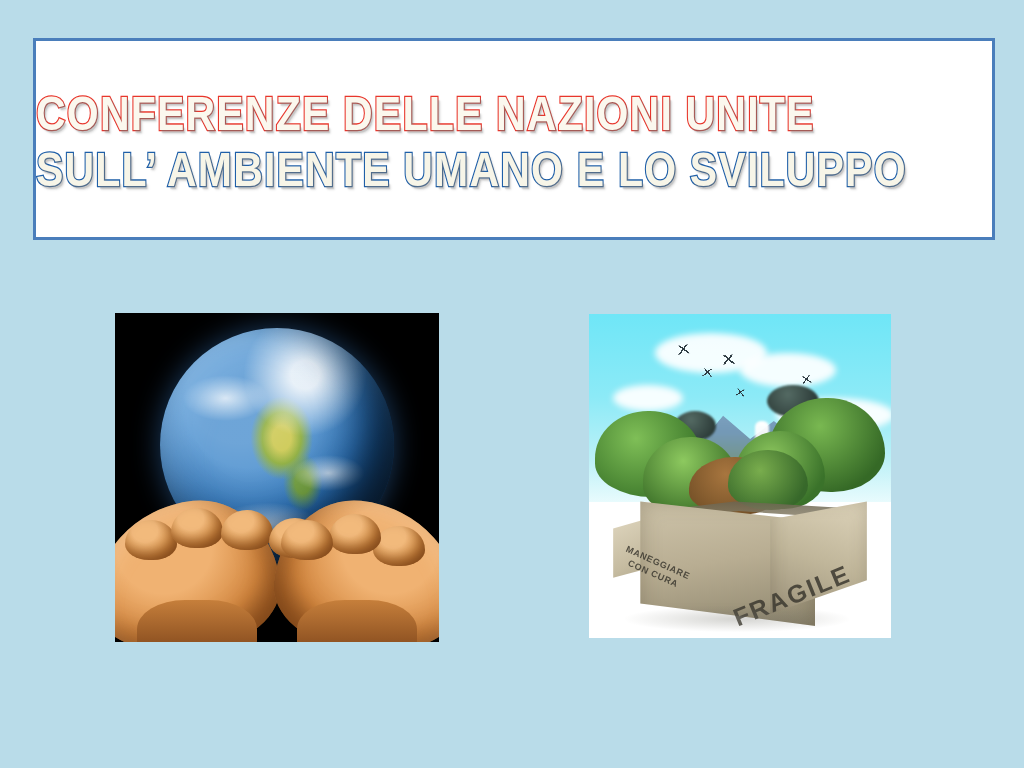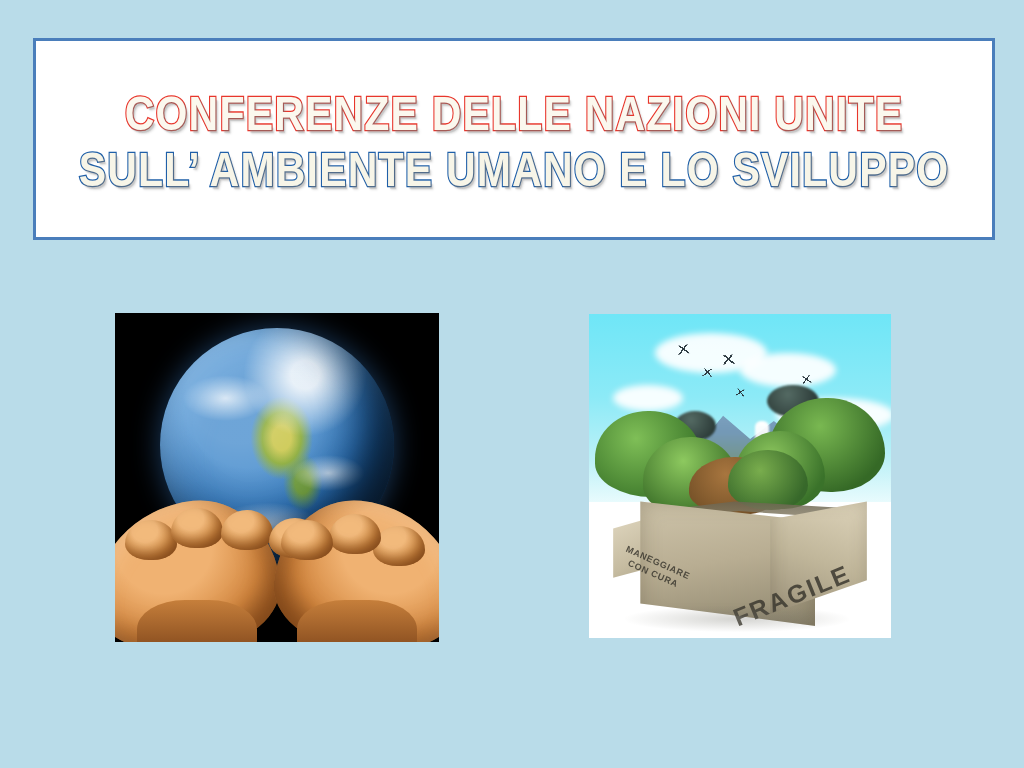--- a/index.html
+++ b/index.html
@@ -31,21 +31,21 @@
     box-sizing: border-box;
   }
   #title-stack {
     position: absolute;
     left: 0;
     top: 0;
     width: 100%;
     height: 100%;
     display: flex;
     flex-direction: column;
-    align-items: center;
+    align-items: flex-start;
     justify-content: center;
     padding-top: 6px;
     box-sizing: border-box;
   }
   .wordart {
     font-family: "Liberation Sans", sans-serif;
     font-weight: bold;
     letter-spacing: 1.2px;
     white-space: nowrap;
     line-height: 1.04;

